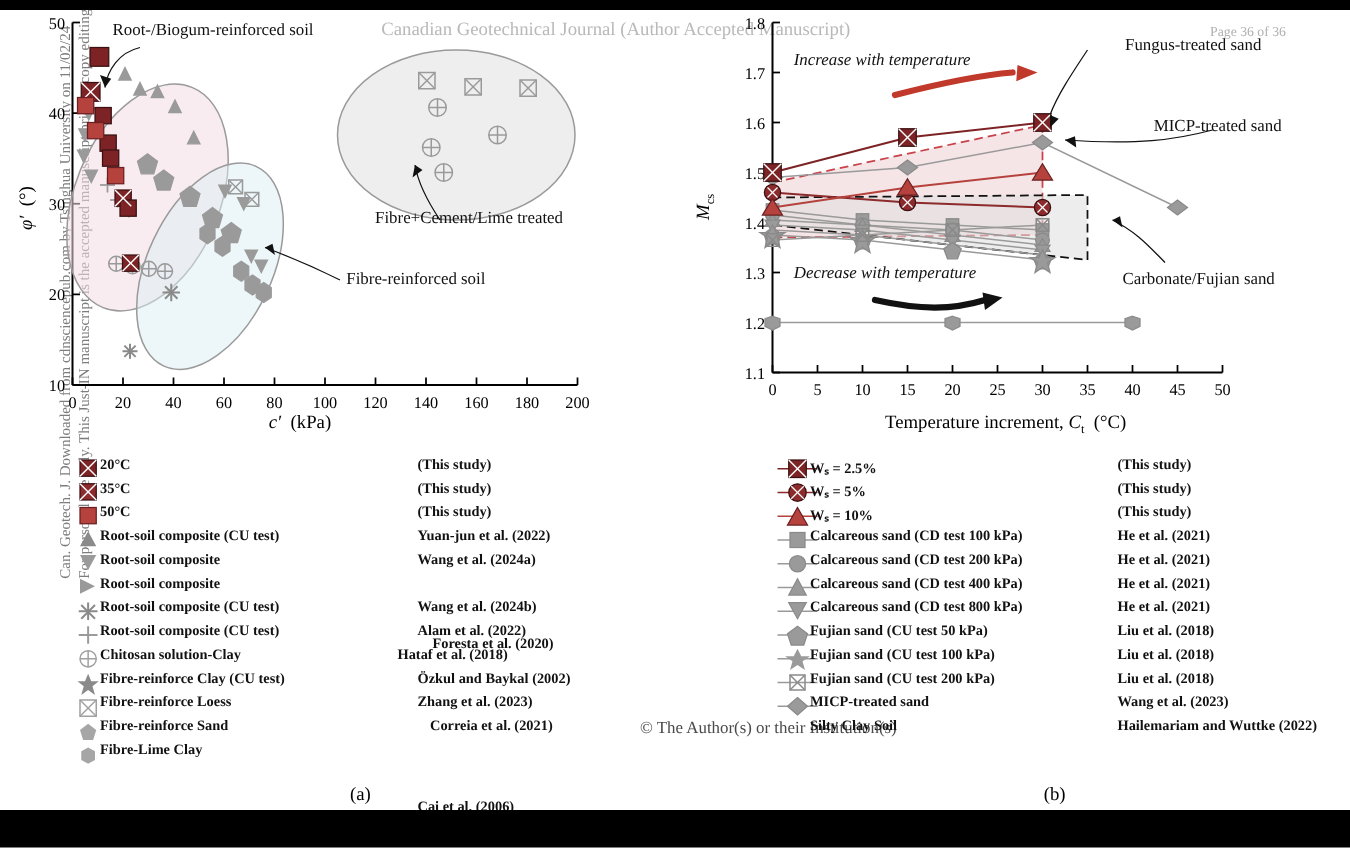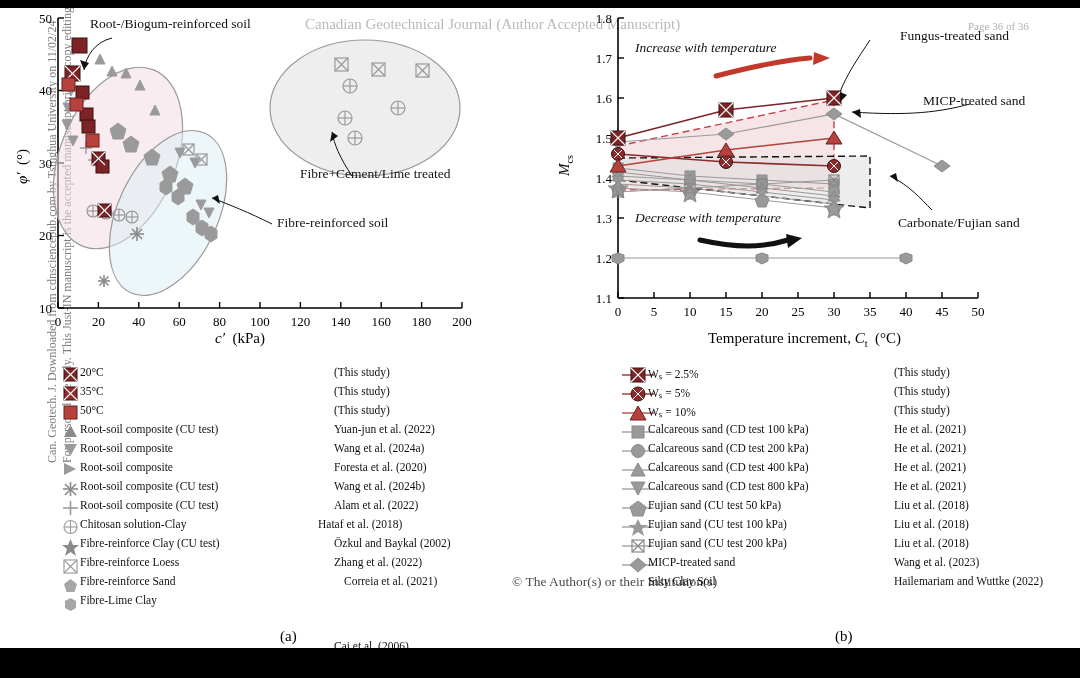--- a/index.html
+++ b/index.html
@@ -30,21 +30,21 @@
     font-family:"Liberation Serif", serif;white-space:nowrap;
   }
 
   
   .panel{position:absolute;}
   .axislabel{position:absolute;font-size:15px;color:#000;font-family:"Liberation Serif", serif;}
   .sub{font-size:10px;vertical-align:sub;}
 
   
   .legend{position:absolute;font-size:11.5px;font-family:"Liberation Serif", serif;color:#111;}
-  .legrow{position:relative;height:19px;}
+  .legrow{position:relative;height:19px;font-weight:bold;}
   .legtxt{position:absolute;left:30px;top:2px;white-space:nowrap;}
   .legref{position:absolute;top:2px;white-space:nowrap;}
   .panlabel{position:absolute;font-size:15px;font-family:"Liberation Serif", serif;color:#000;}
 
   
   .anno{position:absolute;font-size:13.5px;font-family:"Liberation Serif", serif;color:#111;white-space:nowrap;}
   .anno-i{font-style:italic;}
 </style>
 </head>
 <body>
@@ -327,41 +327,41 @@
         <div class="legrow">
             <span class="legtxt">Root-soil composite  (CU test)</span>
             <span class="legref" style="left:284px;">Yuan-jun et al. (2022)</span>
           </div>
         <div class="legrow">
             <span class="legtxt">Root-soil composite</span>
             <span class="legref" style="left:284px;">Wang et al. (2024a)</span>
           </div>
         <div class="legrow">
             <span class="legtxt">Root-soil composite</span>
-            <span class="legref" style="left:284px;">Foresta et al. (2020)</span>
+            <span class="legref" style="left:296px;margin-top:48px;">Foresta et al. (2020)</span>
           </div>
         <div class="legrow">
             <span class="legtxt">Root-soil composite (CU test)</span>
             <span class="legref" style="left:284px;">Wang et al. (2024b)</span>
           </div>
         <div class="legrow">
             <span class="legtxt">Root-soil composite  (CU test)</span>
             <span class="legref" style="left:284px;">Alam et al. (2022)</span>
           </div>
         <div class="legrow">
             <span class="legtxt">Chitosan solution-Clay</span>
             <span class="legref" style="left:268px;">Hataf et al. (2018)</span>
           </div>
         <div class="legrow">
             <span class="legtxt">Fibre-reinforce Clay (CU test)</span>
             <span class="legref" style="left:284px;">Özkul and Baykal (2002)</span>
           </div>
         <div class="legrow">
             <span class="legtxt">Fibre-reinforce Loess</span>
-            <span class="legref" style="left:284px;">Zhang et al. (2022)</span>
+            <span class="legref" style="left:284px;">Zhang et al. (2023)</span>
           </div>
         <div class="legrow">
             <span class="legtxt">Fibre-reinforce Sand</span>
             <span class="legref" style="left:294px;">Correia et al. (2021)</span>
           </div>
         <div class="legrow">
             <span class="legtxt">Fibre-Lime Clay</span>
             <span class="legref" style="left:284px;margin-top:46px;">Cai et al. (2006)</span>
           </div>
       </div>

